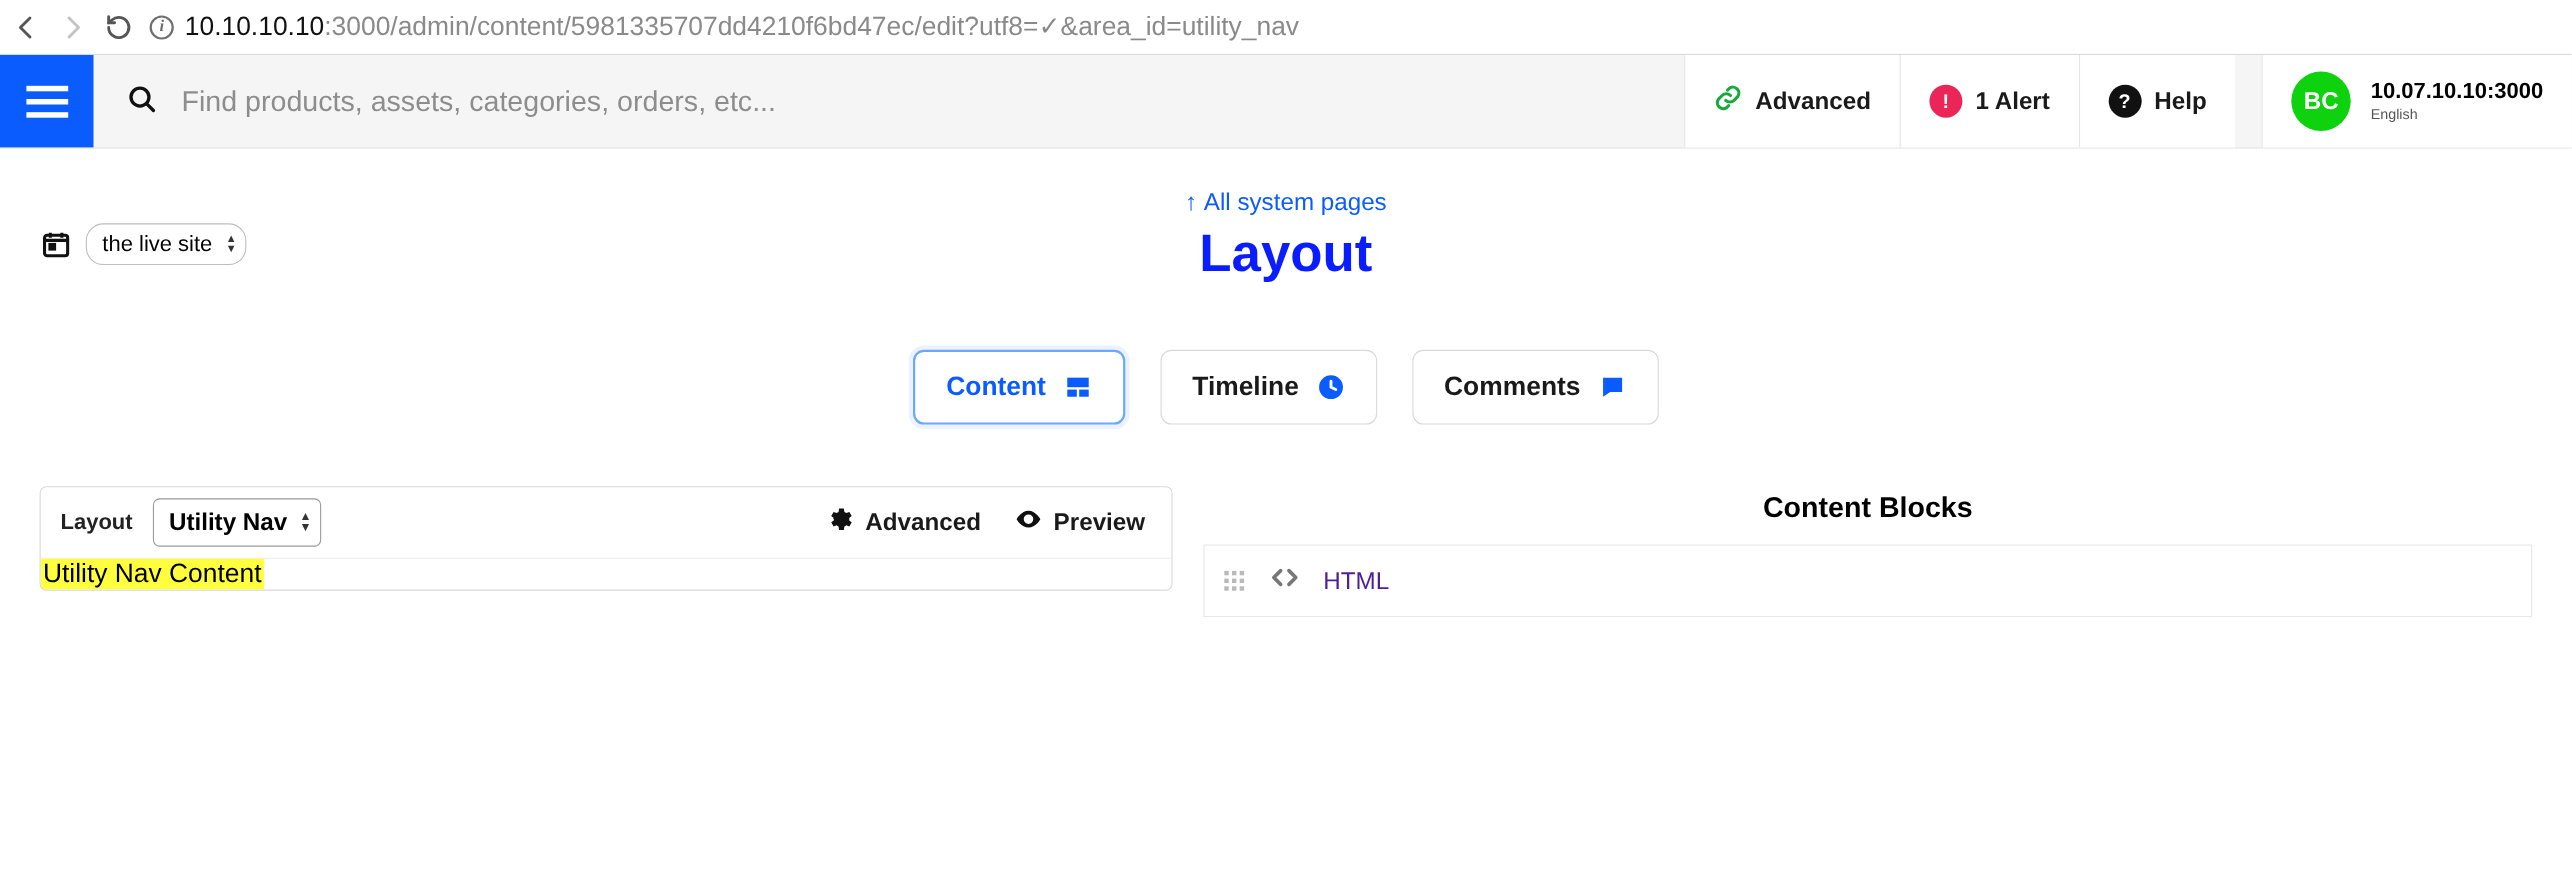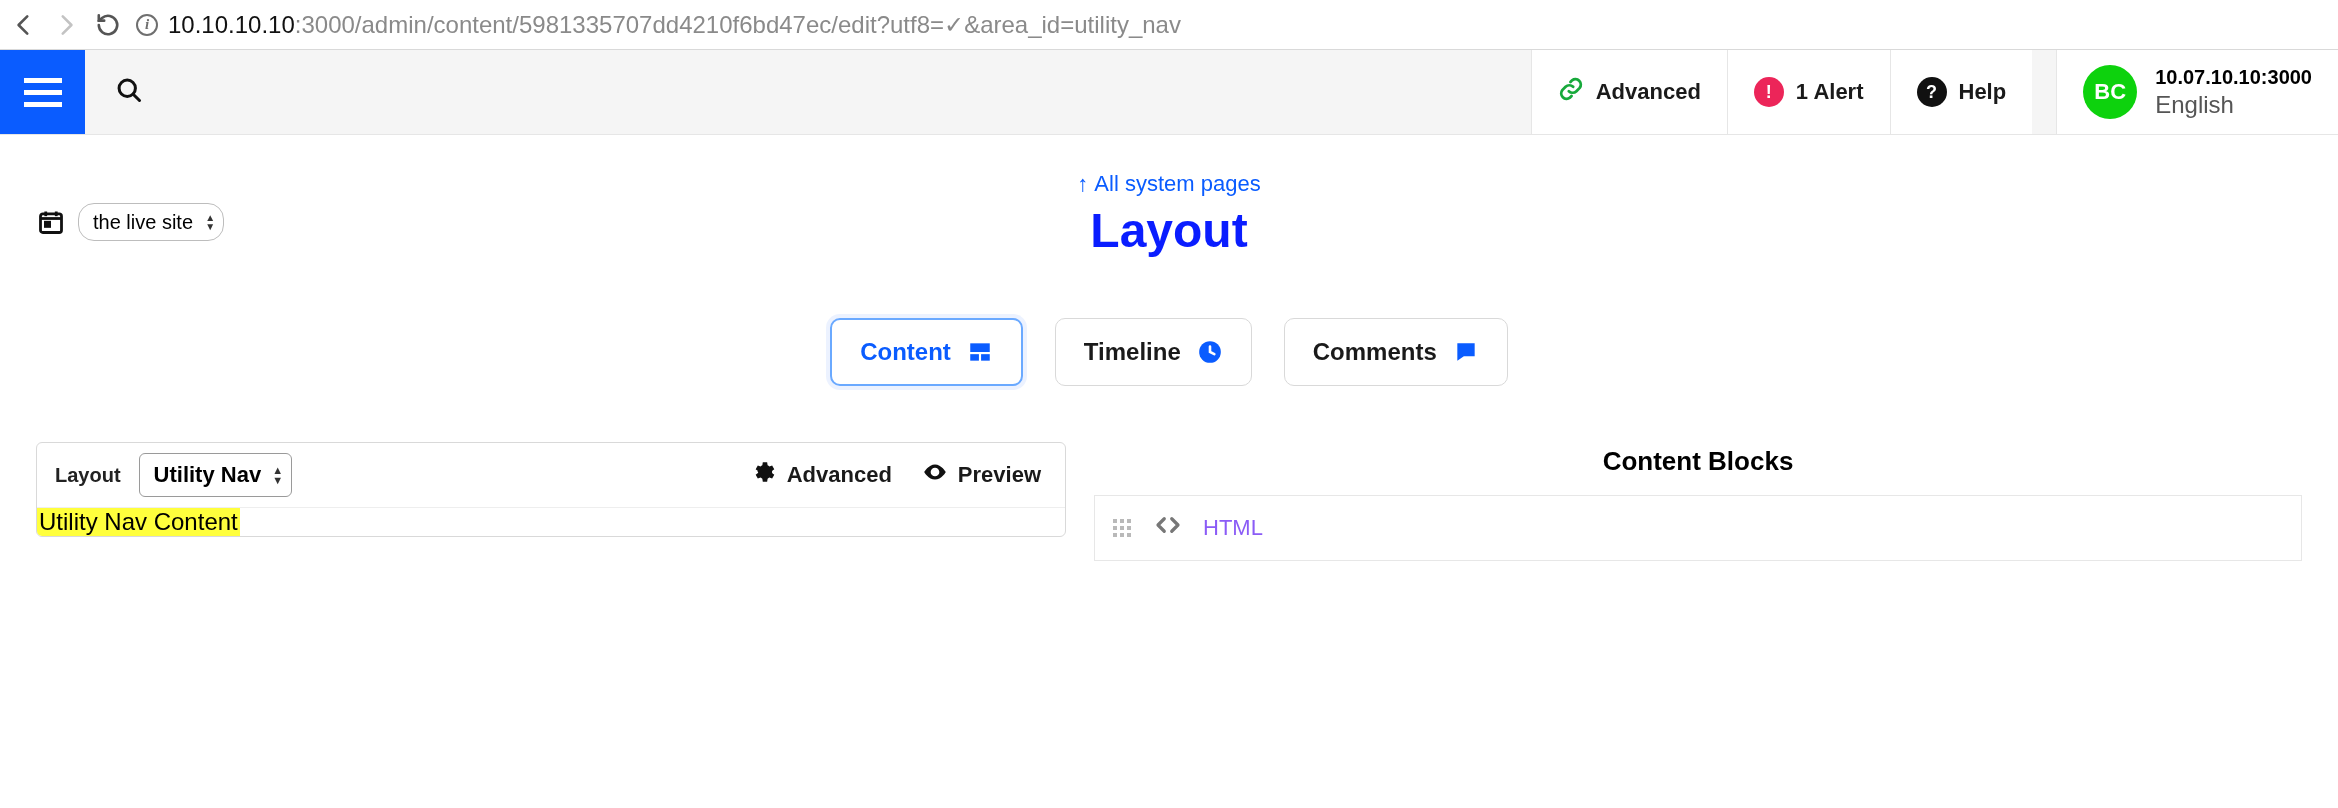--- a/index.html
+++ b/index.html
@@ -23,21 +23,21 @@
   .search-input::placeholder { color:#8d8d8d; }
   .bar-item { display:flex; align-items:center; gap:12px; padding:0 26px; background:#fff; border-left:1px solid #e6e6e6; font-size:22px; font-weight:700; color:#1a1a1a; white-space:nowrap; }
   .icon-round { width:30px; height:30px; border-radius:50%; display:flex; align-items:center; justify-content:center; color:#fff; font-weight:700; font-size:18px; }
   .link-ico svg { width:26px; height:26px; }
   .alert-ico { background:#ec2559; }
   .help-ico { background:#111; }
   .user-chip { display:flex; align-items:center; gap:18px; padding:0 26px; background:#fff; border-left:1px solid #e6e6e6;margin-left:24px; }
   .avatar { width:54px; height:54px; border-radius:50%; background:#0dd20d; color:#fff; display:flex; align-items:center; justify-content:center; font-size:22px; font-weight:600; }
   .user-meta { display:flex; flex-direction:column; line-height:1.25; }
   .user-host { font-weight:700; font-size:20px; }
-  .user-lang { font-size:24px; color:#555; }
+  .user-lang { font-size:13px; color:#555; }
   
   .page-head { position:relative; padding:36px 36px 10px 36px; }
   .left-tools { display:flex; align-items:center; gap:12px; position:absolute; left:36px; top:68px;}
   .cal-icon { width:30px; height:30px; display:flex; align-items:center; justify-content:center;}
   .select { border:1px solid #bdbdbd; border-radius:16px; padding:4px 30px 4px 14px; font-size:20px; background:#fff; position:relative; display:inline-flex; align-items:center; height:38px;}
   .select .arrows { position:absolute; right:8px; display:flex; flex-direction:column; font-size:10px; line-height:9px; color:#333;}
   .center-head { text-align:center; }
   .back-link { color:#0a5cff; font-size:22px; text-decoration:none; display:inline-flex; gap:6px; align-items:center;}
   .page-title { color:#0a1dff; font-size:48px; font-weight:800; margin-top:6px; }
   
@@ -53,21 +53,21 @@
   .toolbar-select { border:1px solid #9a9a9a; border-radius:6px; padding:6px 30px 6px 14px; font-size:22px; font-weight:700; background:#fff; position:relative; display:inline-flex; align-items:center; height:44px;}
   .toolbar-select .arrows { position:absolute; right:8px; display:flex; flex-direction:column; font-size:11px; line-height:10px; color:#333;}
   .toolbar-spacer { flex:1; }
   .tool-action { display:flex; align-items:center; gap:10px; font-size:22px; font-weight:700; color:#1a1a1a; padding:0 6px;}
   .tool-action svg{width:26px;height:26px;}
   .content-region { border-top:1px solid #eee; }
   .highlight-row { background:#ffff3d; display:inline-block; padding:0 2px; font-size:24px;}
   
   .right-col { flex:1; padding-top:4px;}
   .right-title { text-align:center; font-size:26px; font-weight:800; margin-bottom:18px;}
-  .block-item { border:1px solid #e7e7e7; border-top:1px solid #e7e7e7; padding:14px 18px; display:flex; align-items:center; gap:20px; font-size:22px; color:#8b5cf6;}
+  .block-item { border:1px solid #e7e7e7; border-top:1px solid #e7e7e7; padding:14px 18px; display:flex; align-items:center; gap:20px; font-size:22px; color:#4c1d95;}
   .grip { width:20px; display:grid; grid-template-columns:repeat(3,4px); grid-auto-rows:4px; gap:3px;}
   .grip span{ background:#b9b9b9; width:4px; height:4px; display:block;}
   .code-ico svg{width:30px;height:30px;}
 </style>
 </head>
 <body>
 
 <div class="browser-bar">
   <div class="nav-arrow">
     <svg viewBox="0 0 24 24" width="26" height="26" fill="none" stroke="#555" stroke-width="2.4" stroke-linecap="round" stroke-linejoin="round">
@@ -101,20 +101,21 @@
         <span></span>
       </div>
   </div>
   <div class="search-wrap">
     <span class="search-icon">
       <svg viewBox="0 0 24 24" fill="none" stroke="#111" stroke-width="2.6" stroke-linecap="round">
           <circle cx="10.5" cy="10.5" r="7"></circle>
           <line x1="21" y1="21" x2="15.6" y2="15.6"></line>
         </svg>
     </span>
+    <input class="search-input" placeholder="Find products, assets, categories, orders, etc..." style="">
   </div>
   <div class="bar-item">
     <span class="link-ico">
       <svg viewBox="0 0 24 24" fill="none" stroke="#17a93b" stroke-width="2.6" stroke-linecap="round">
           <path d="M10 14a5 5 0 0 0 7 0l3-3a5 5 0 0 0-7-7l-1.5 1.5"></path>
           <path d="M14 10a5 5 0 0 0-7 0l-3 3a5 5 0 0 0 7 7l1.5-1.5"></path>
         </svg>
     </span>
     <span>Advanced</span>
   </div>

